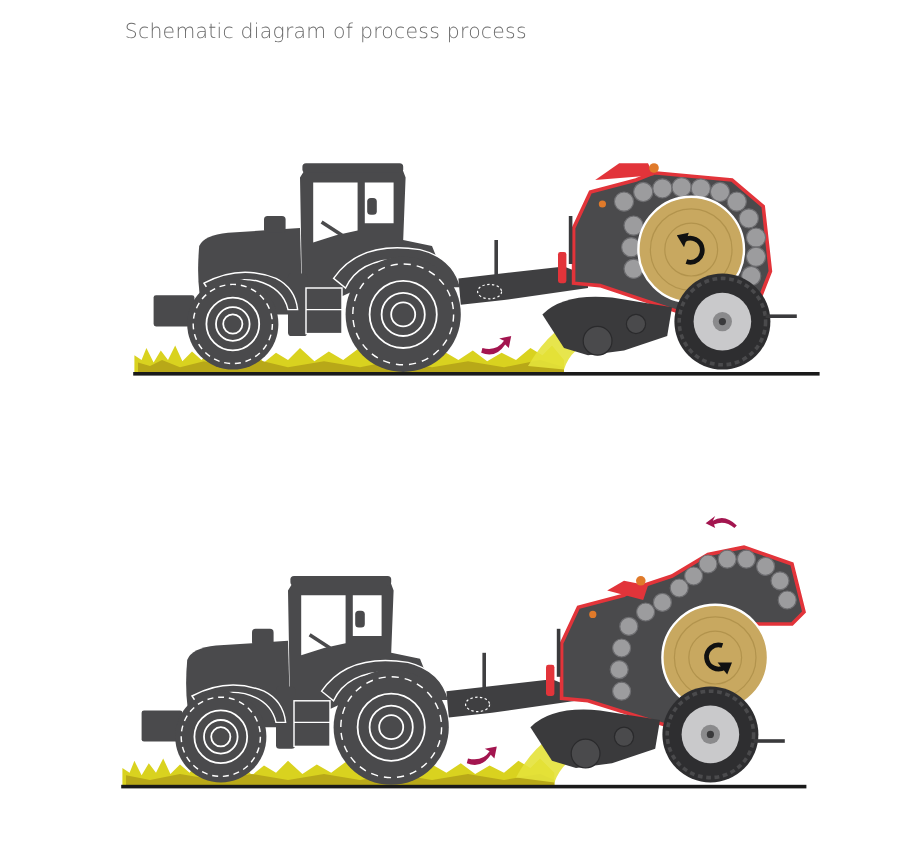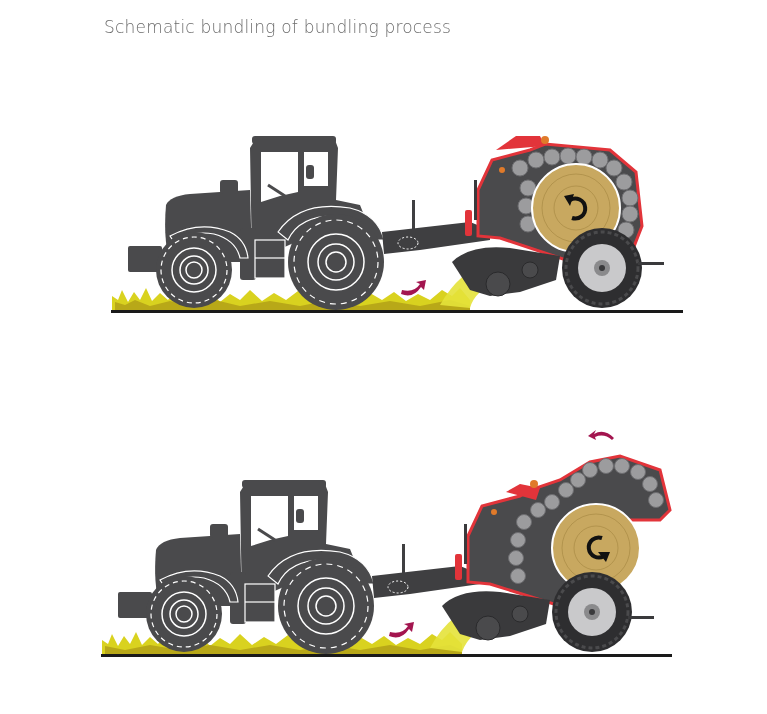--- a/index.html
+++ b/index.html
@@ -5,21 +5,21 @@
   html, body { margin: 0; padding: 0; background: #ffffff; }
   body { width: 767px; height: 714px; position: relative; overflow: hidden; font-family: "Liberation Sans", sans-serif; }
   .title { position: absolute; left: 104px; top: 17px; font-size: 17px; color: #6b6b6b; letter-spacing: 0.2px; font-family: "DejaVu Sans", sans-serif; font-weight: 300; }
   svg.scene { position: absolute; left: 0; }
   #scene1 { top: 120px; }
   #scene2 { top: 420px; }
 </style>
 </head>
 <body>
 
-<div class="title">Schematic bundling of bundling process</div>
+<div class="title">Schematic diagram of process process</div>
 
 <svg id="scene1" class="scene" width="767" height="200" viewBox="0 120 767 200" xmlns="http://www.w3.org/2000/svg">
 
   <g>
     <path d="M112 311 L112 296 L118 300 L122 290 L128 302 L134 292 L140 300 L146 288 L152 301 L160 293 L168 300 L176 290 L184 302 L192 292 L200 300 L210 291 L220 302 L230 294 L240 300 L250 290 L262 301 L274 293 L286 300 L298 291 L310 302 L322 294 L334 300 L346 290 L358 301 L370 293 L382 300 L394 292 L406 301 L418 294 L430 300 L442 290 L452 296 L460 288 L470 300 L470 311 Z" fill="#d9d21f"></path>
     <path d="M115 311 L115 302 L125 305 L135 300 L150 306 L170 301 L190 306 L215 300 L240 306 L270 301 L300 306 L330 300 L360 306 L390 301 L420 306 L450 300 L470 306 L470 311 Z" fill="#b8a818"></path>
     <path d="M440 305 Q460 270 490 262 L500 280 Q475 290 470 308 Z" fill="#e4e23a" opacity="0.9"></path>
   </g>
 
   <rect x="111" y="310" width="572" height="3" fill="#1a1a1a"></rect>

